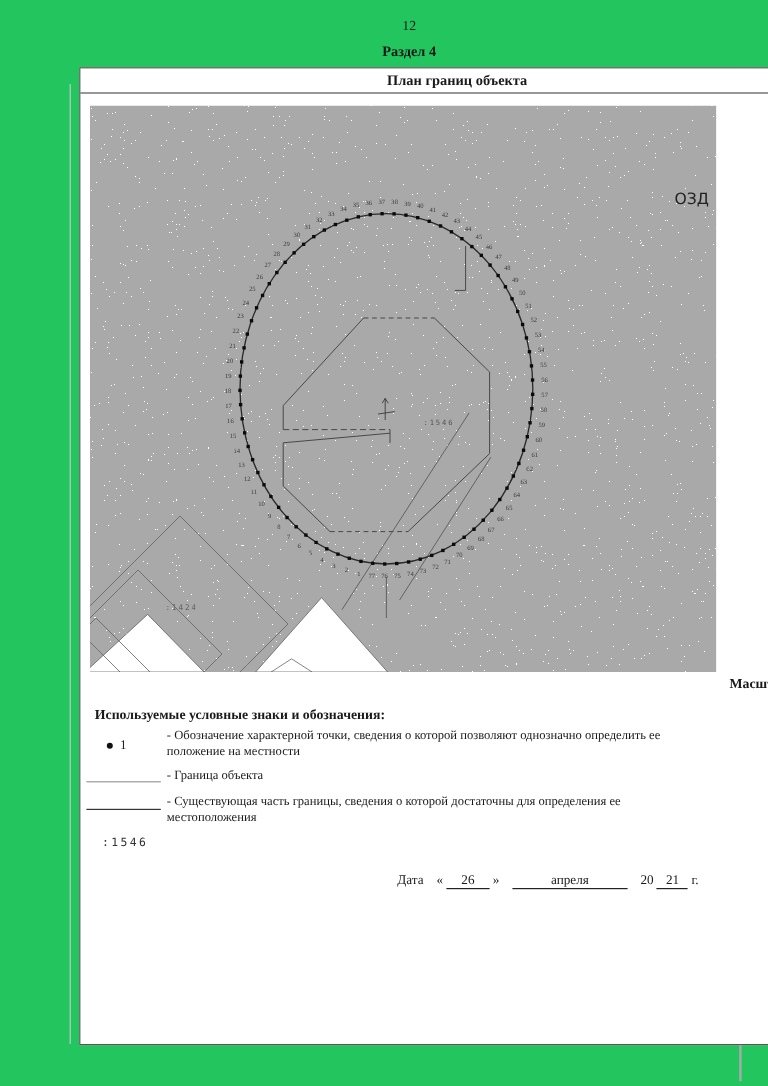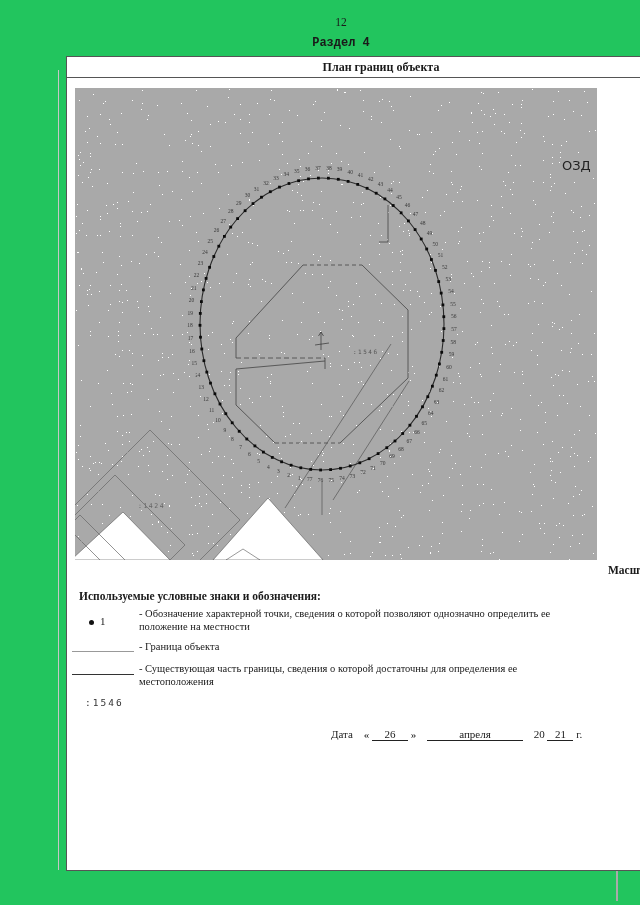--- a/index.html
+++ b/index.html
@@ -2,21 +2,21 @@
 <html><head>
 <meta charset="utf-8">
 <style>
   * { margin:0; padding:0; box-sizing:border-box; }
   html,body { width:640px; height:905px; background:#fff; overflow:hidden;
     font-family:"Liberation Serif","DejaVu Serif",serif; color:#1a1a1a; }
   .abs { position:absolute; }
   #page { position:relative; width:640px; height:905px; background:#22c55e; }
 
   #page-number { top:16px; left:66px; width:550px; text-align:center; font-size:11.5px; }
-  #section-title { top:36px; left:66px; width:550px; text-align:center; font-size:12px; font-weight:bold;font-family:Liberation Mono, monospace; }
+  #section-title { top:36px; left:66px; width:550px; text-align:center; font-size:12px; font-weight:bold; }
 
   #outer-box { top:56px; left:66px; width:630px; height:815px; border:1px solid #555; background:#fff; }
   
   #artifact-right { top:56px; left:616px; width:2px; height:845px; background:#aaa; }
   #artifact-left  { top:70px; left:58px;  width:1px; height:800px; background:#c6c6c6; }
 
   #panel-header { top:0; left:0; width:100%; height:21px; border-bottom:1px solid #555;
     text-align:center; font-size:12px; font-weight:bold; line-height:21px; }
 
   #map-wrap { top:31px; left:8px; width:522px; height:472px; overflow:hidden; }

